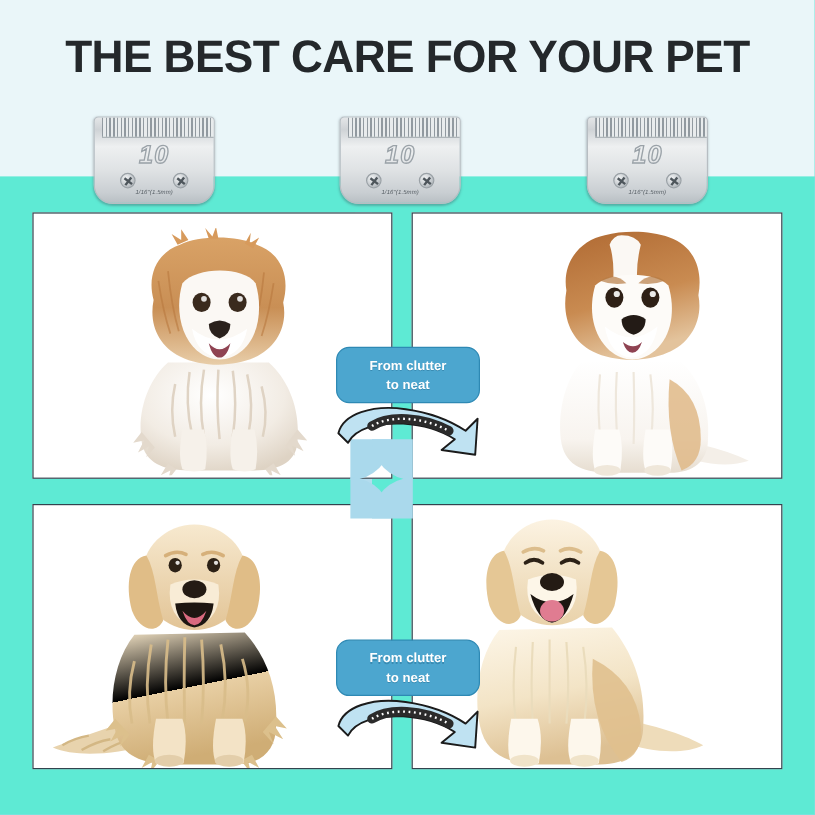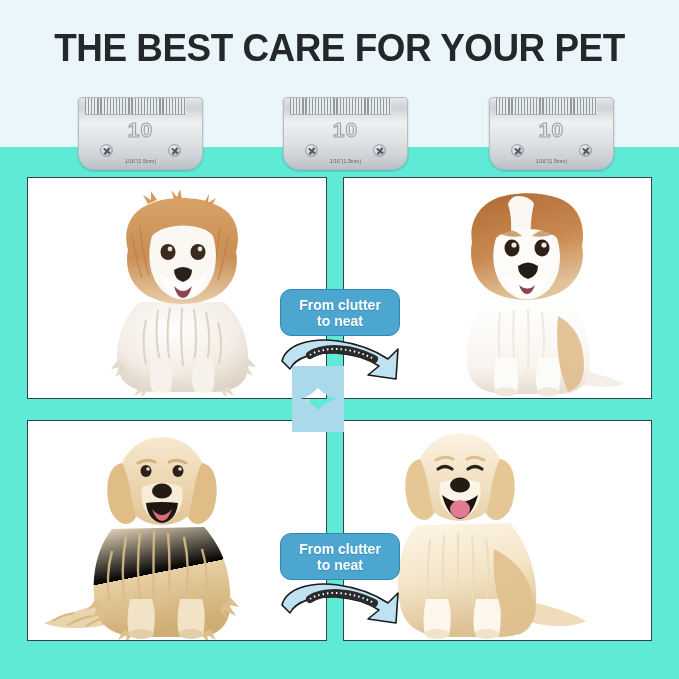--- a/index.html
+++ b/index.html
@@ -36,27 +36,28 @@
   .blades{
     position:absolute;left:0;top:88px;width:679px;height:84px;
   }
   .blade{
     position:absolute;top:0;width:113px;height:82px;
   }
   .blade.b1{left:78px;}
   .blade.b2{left:283px;}
   .blade.b3{left:489px;}
   .blade-body{
-    position:absolute;left:0;top:9px;width:125px;height:73px;
+    position:absolute;left:0;top:9px;width:101px;height:73px;
     border-radius:4px 4px 16px 16px;
     background:linear-gradient(180deg,#e4e6e8 0%,#cfd3d6 14%,#eef0f1 34%,#dfe2e4 62%,#c9ced2 88%,#b9bfc4 100%);
     box-shadow:0 1px 2px rgba(60,70,80,.35);
     border:1px solid #b7bdc2;
     box-sizing:border-box;
     overflow:hidden;
+    font-style:italic;
   }
   .blade-teeth{
     position:absolute;left:6px;top:0px;width:101px;height:16px;
     background:
       repeating-linear-gradient(90deg,
         #8e969c 0px,#8e969c 1.2px,
         #e9ecee 1.2px,#e9ecee 3.1px);
     border-bottom:1px solid #aab1b6;
     opacity:.95;
   }
@@ -126,21 +127,21 @@
     position:absolute;left:0;top:0;width:120px;height:47px;
     background:#4ca6cf;
     border:1.5px solid #2e89b4;
     border-radius:11px;
     box-sizing:border-box;
     display:flex;align-items:center;justify-content:center;
     text-align:center;
   }
   .badge-text{
     color:#ffffff;
-    font-size:14px;
+    font-size:11px;
     line-height:16px;
     font-weight:bold;
     font-family:"Liberation Sans", sans-serif;
     text-shadow:0 1px 0 rgba(0,60,90,.25);
   }
   .arrow-wrap{
     position:absolute;left:-4px;top:46px;width:128px;height:64px;
   }
   .arrow-wrap svg{display:block;}
   

